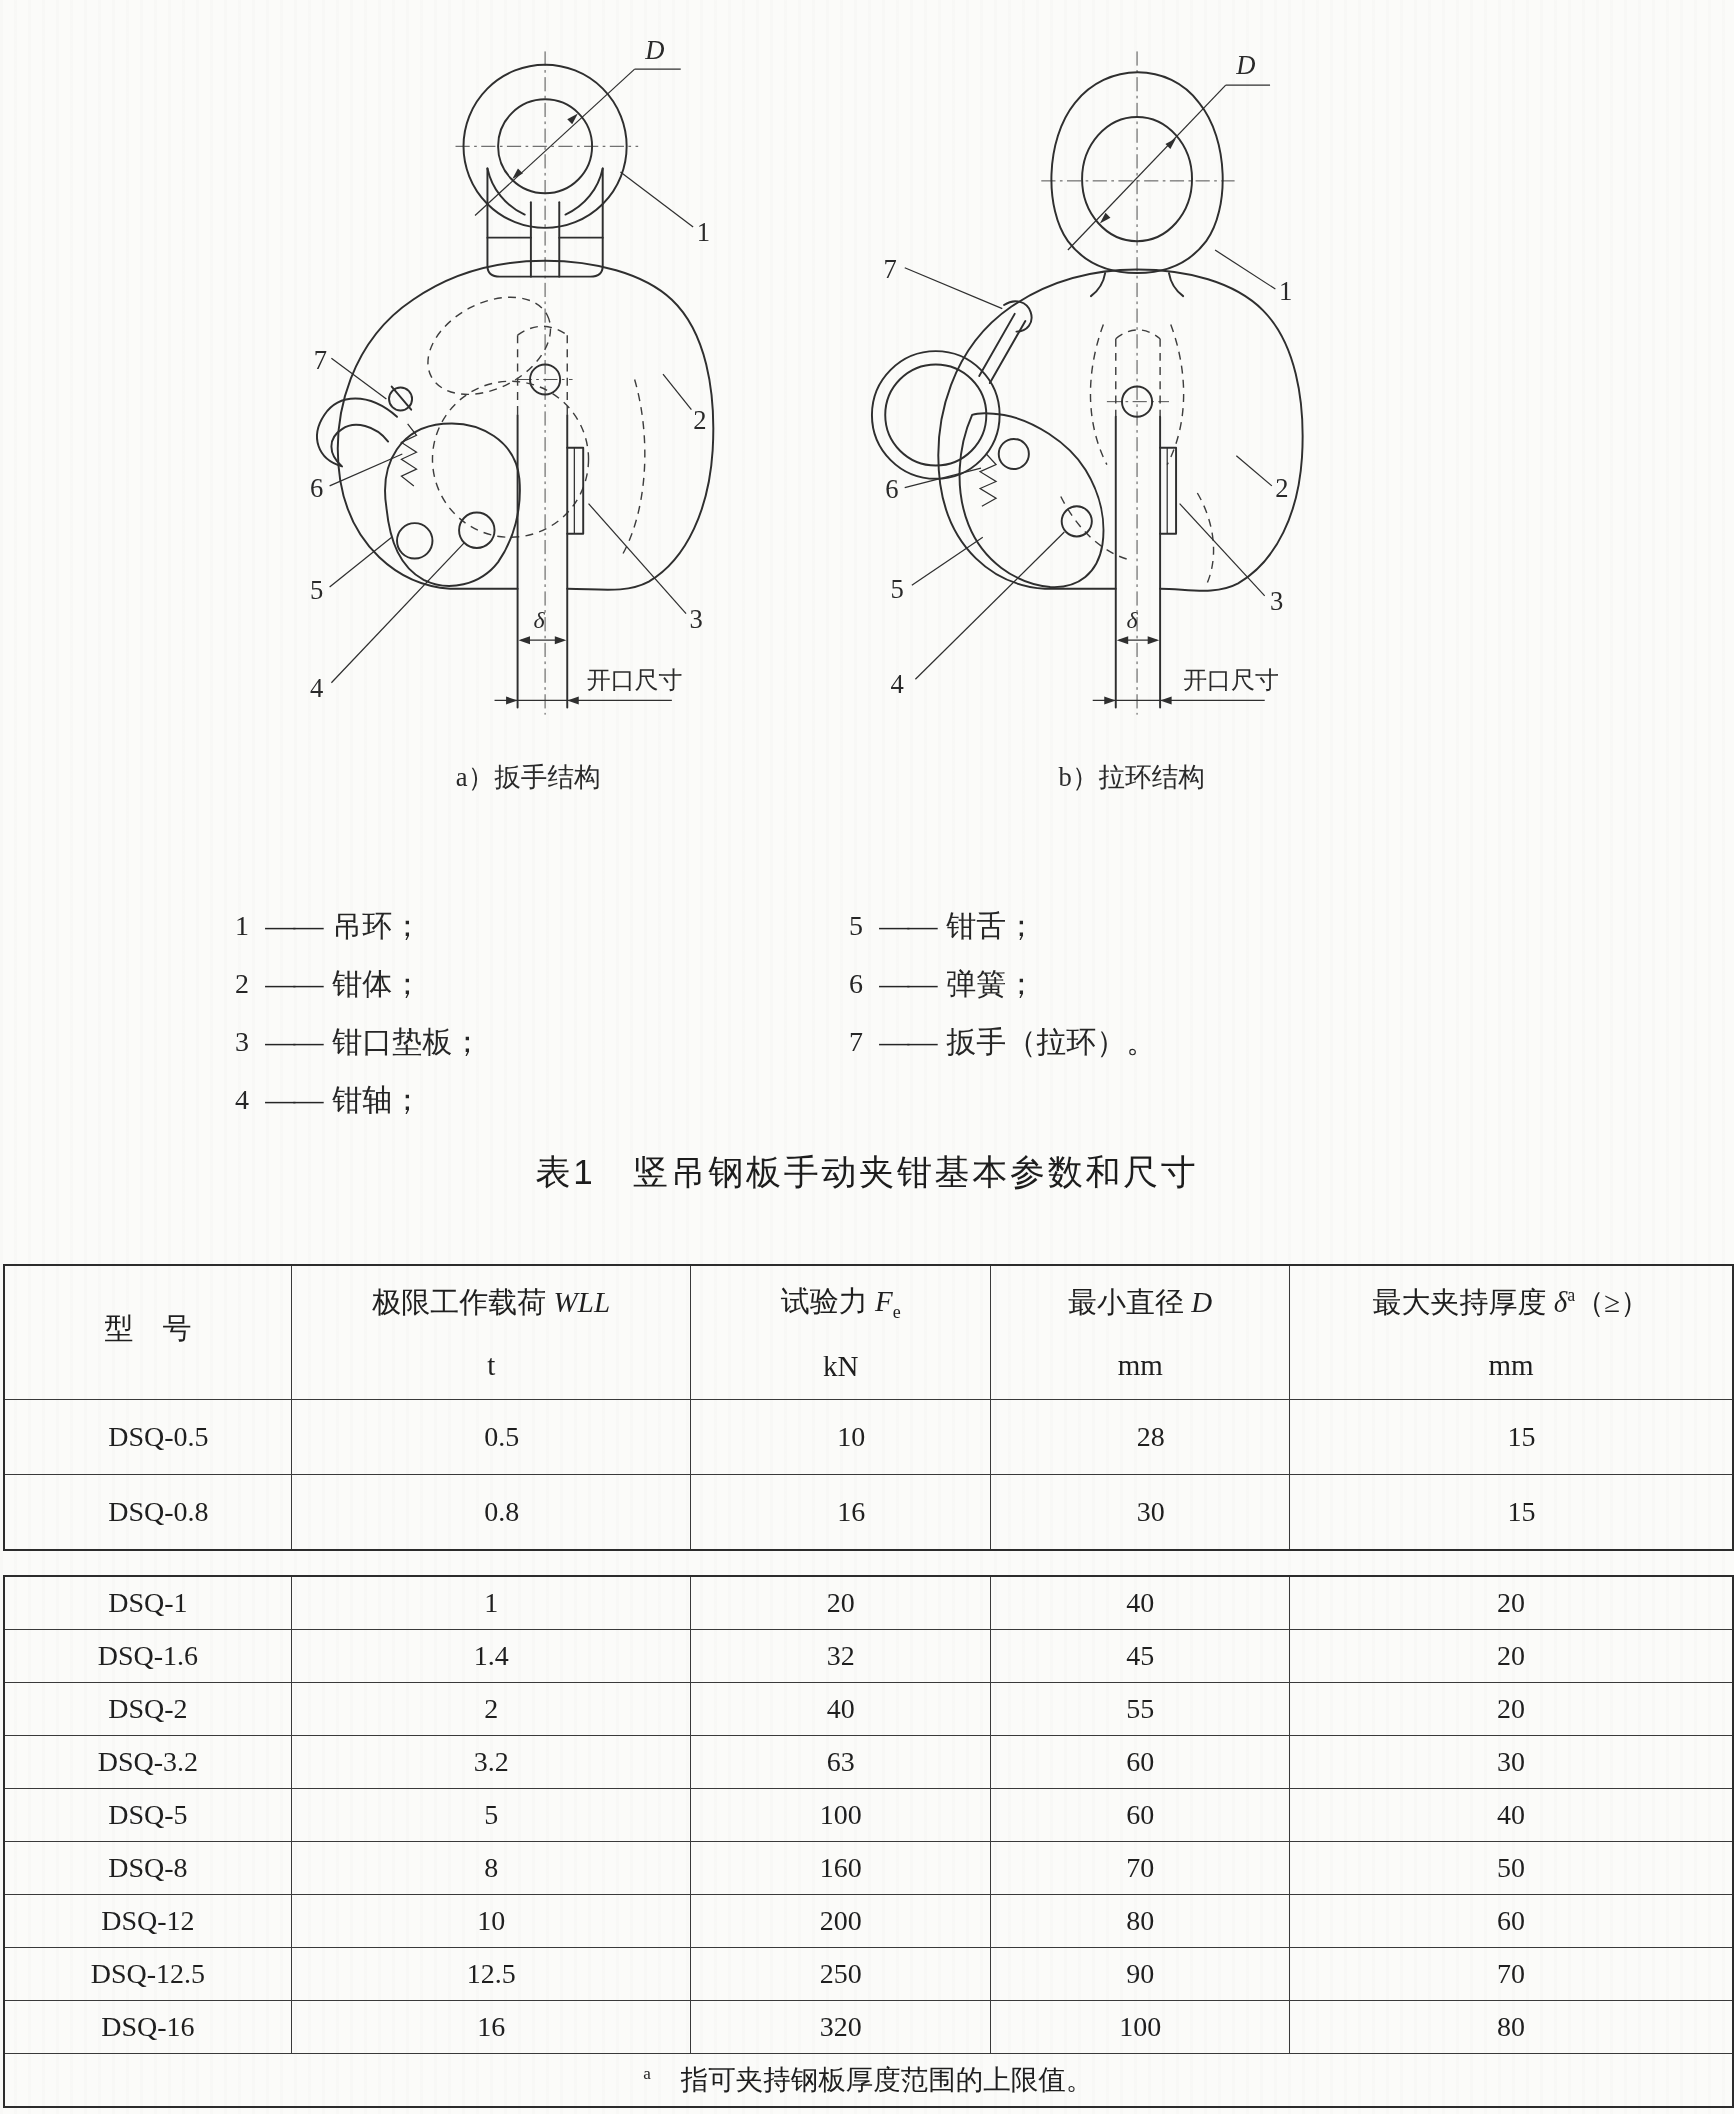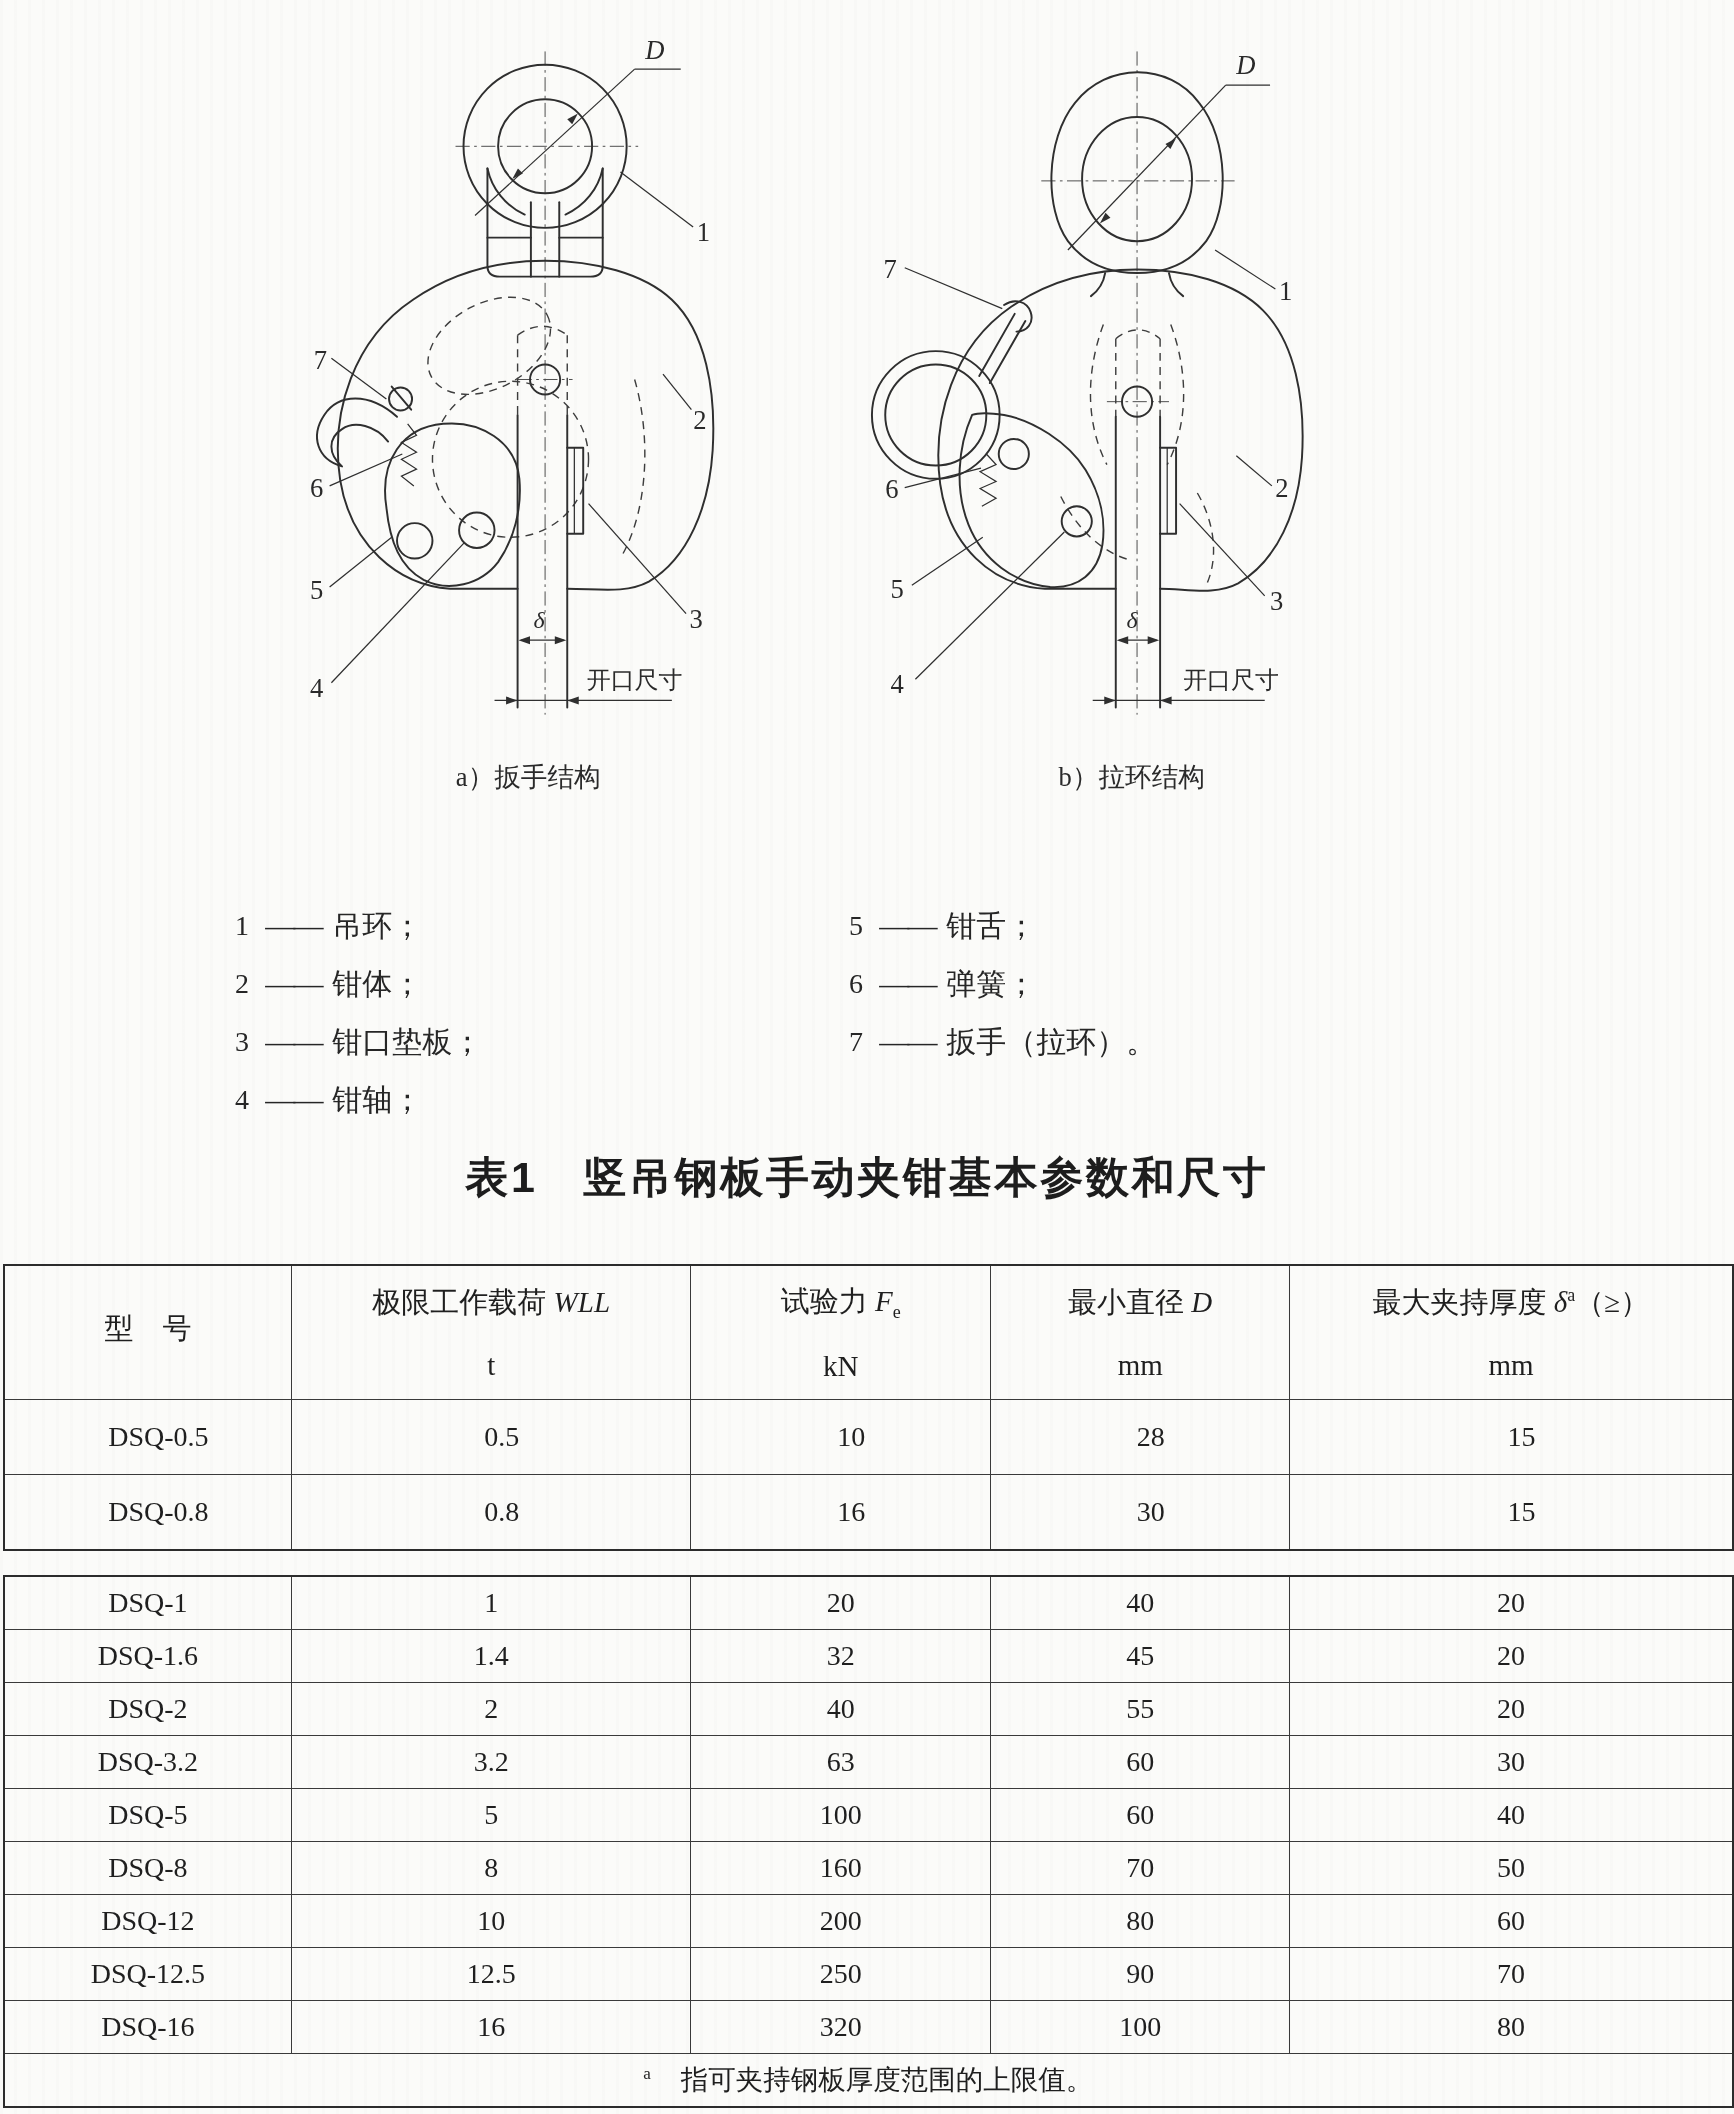--- a/index.html
+++ b/index.html
@@ -26,22 +26,22 @@
 
   .legend { position:absolute; font-size:30px; color:#262626; }
   #legend-left  { left:235px; top:897px; }
   #legend-right { left:849px; top:897px; }
   .lg-item { height:58px; display:flex; align-items:center; }
   .lg-num  { font-size:28px; min-width:25px; }
   .lg-dash { margin:0 10.6px 0 5.3px; letter-spacing:-1.8px; }
 
   .table-title {
     position:absolute; top:1149px; left:0; width:100%; text-align:center;
-    font-family:"Liberation Sans","DejaVu Sans",sans-serif; font-weight:bold;
-    font-size:43px; letter-spacing:2.7px; color:#1d1d1d;
+    font-family:"Liberation Sans","DejaVu Sans",sans-serif; font-weight:normal;
+    font-size:35px; letter-spacing:2.7px; color:#1d1d1d;
   }
 
   table.tbl {
     position:absolute; left:2.7px; width:1729px;
     border-collapse:collapse; table-layout:fixed;
     font-size:28px; color:#1f1f1f; background:transparent;
   }
   #seg1 { top:1264px; }
   #seg2 { top:1575px; }
   .tbl th, .tbl td {

